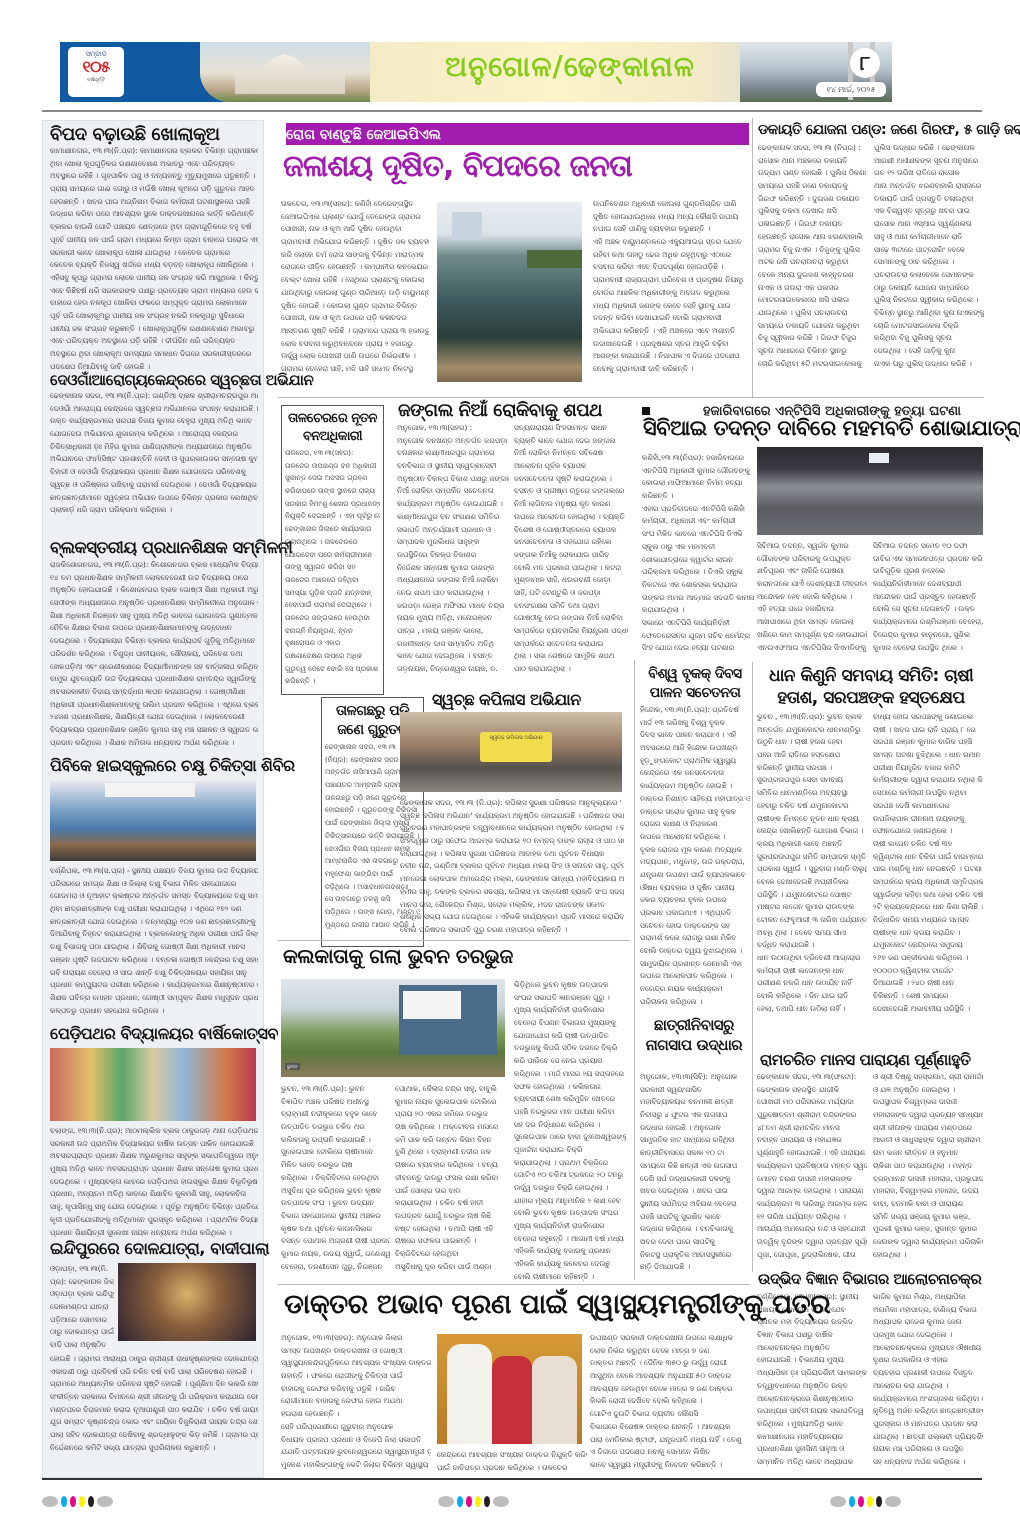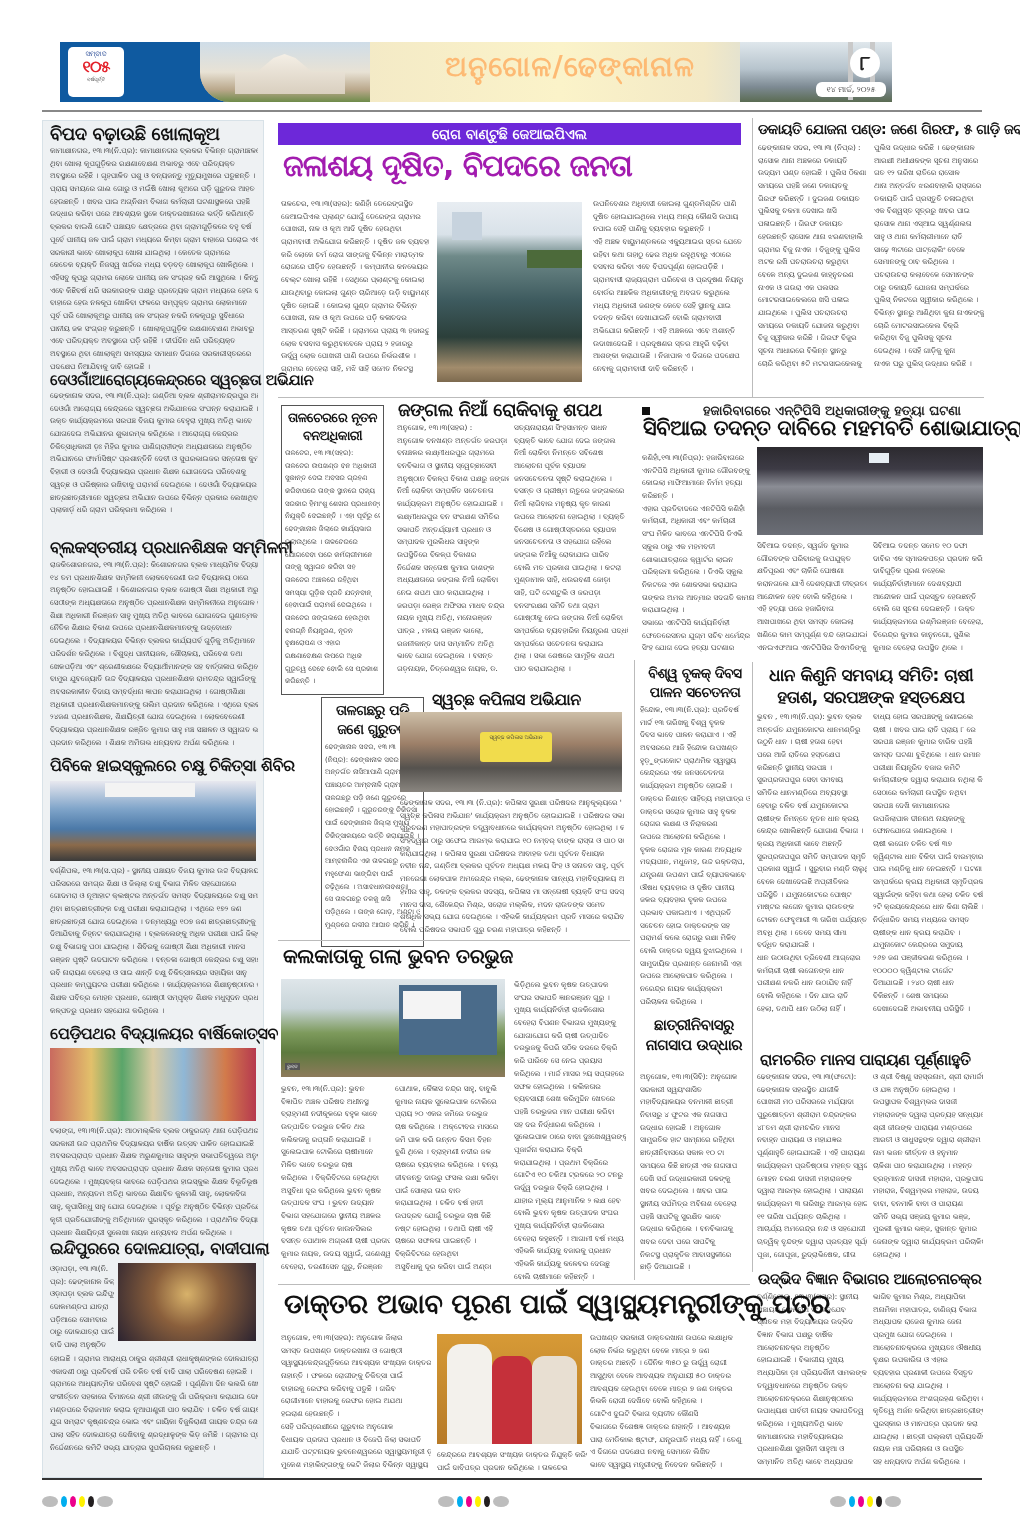--- a/index.html
+++ b/index.html
@@ -17,37 +17,37 @@
   .temple { position: absolute; left: 175px; top: 12px; width: 110px; height: 40px;
     background: linear-gradient(180deg,#f4efe6,#d9cfbf); clip-path: polygon(0 100%, 0 45%, 20% 45%, 35% 10%, 45% 0, 55% 10%, 70% 45%, 100% 45%, 100% 100%); }
   .mast-right-photo { position: absolute; left: 680px; top: 0; width: 180px; height: 60px;
     background: linear-gradient(180deg, #dfe7ec 0%, #b7c4cd 45%, #7d8a93 75%, #5a6b52 100%); border-radius: 0 0 30px 0; }
   .chimney { position: absolute; top: 0; width: 5px; height: 58px; background: #c9c9c9; }
   .logo-box { position: absolute; left: 8px; top: 5px; width: 56px; height: 50px; background: #fff; border-radius: 5px; text-align: center; }
   .logo-top { font-size: 7px; color: #1b3f8f; margin-top: 3px; line-height: 8px; }
   .logo-num { font-size: 16px; font-weight: bold; color: #e3212a; line-height: 18px; letter-spacing: -1px; }
   .logo-bottom { font-size: 5px; color: #333; }
   .mast-title { position: absolute; left: 330px; top: 8px; width: 360px; text-align: center;
-    font-size: 28px; font-weight: bold; color: #fdba74; letter-spacing: 1px; }
+    font-size: 28px; font-weight: bold; color: #84cc16; letter-spacing: 1px; }
   .page-num-circle { position: absolute; right: 12px; top: 6px; width: 30px; height: 30px; border-radius: 50%; background: #fff;
     font-size: 20px; font-weight: bold; color: #222; text-align: center; line-height: 30px; }
   .mast-date { position: absolute; right: 6px; top: 40px; width: 70px; height: 15px; background: #fff; border-radius: 6px;
     font-size: 8px; text-align: center; line-height: 15px; color: #333; }
   .mast-rule { left: 42px; top: 110px; width: 940px; height: 2px; background: #888; }
 
   
   .left-panel { left: 42px; top: 120px; width: 222px; height: 1358px; background: #eef1f3; border: 1px solid #d8e2e8; }
   .story-head { font-weight: bold; color: #111; letter-spacing: -0.5px; }
   .body-text { font-size: 7.3px; line-height: 12.7px; color: #333; text-align: justify; }
   .body-text .l { display: block; height: 12.7px; overflow: hidden; white-space: nowrap; }
 
   .photo { background: #888; overflow: hidden; }
 
-  .red-kicker { left: 278px; top: 123px; width: 463px; height: 22px; background: #6d28d9; color: #fff;
-    font-size: 14px; font-weight: bold; text-align: center; line-height: 22px; }
+  .red-kicker { left: 286px; top: 123px; width: 463px; height: 22px; background: #a21caf; color: #fff;
+    font-size: 14px; font-weight: bold; text-align: left; line-height: 22px; }
   .big-head { font-size: 33px; font-weight: bold; color: #a21caf; letter-spacing: -1px; white-space: nowrap; }
 
   .boxed { border: 1px solid #555; }
   .vrule { width: 1px; background: #bbb; }
   .hrule { height: 1px; background: #bbb; }
 
   .bullet-sq { display: inline-block; width: 8px; height: 8px; background: #111; margin-right: 5px; vertical-align: middle; }
 
   .regmarks { top: 1491px; height: 12px; }
   .reg { display: inline-block; height: 11px; border-radius: 50%; margin-right: 3px; vertical-align: middle; }

